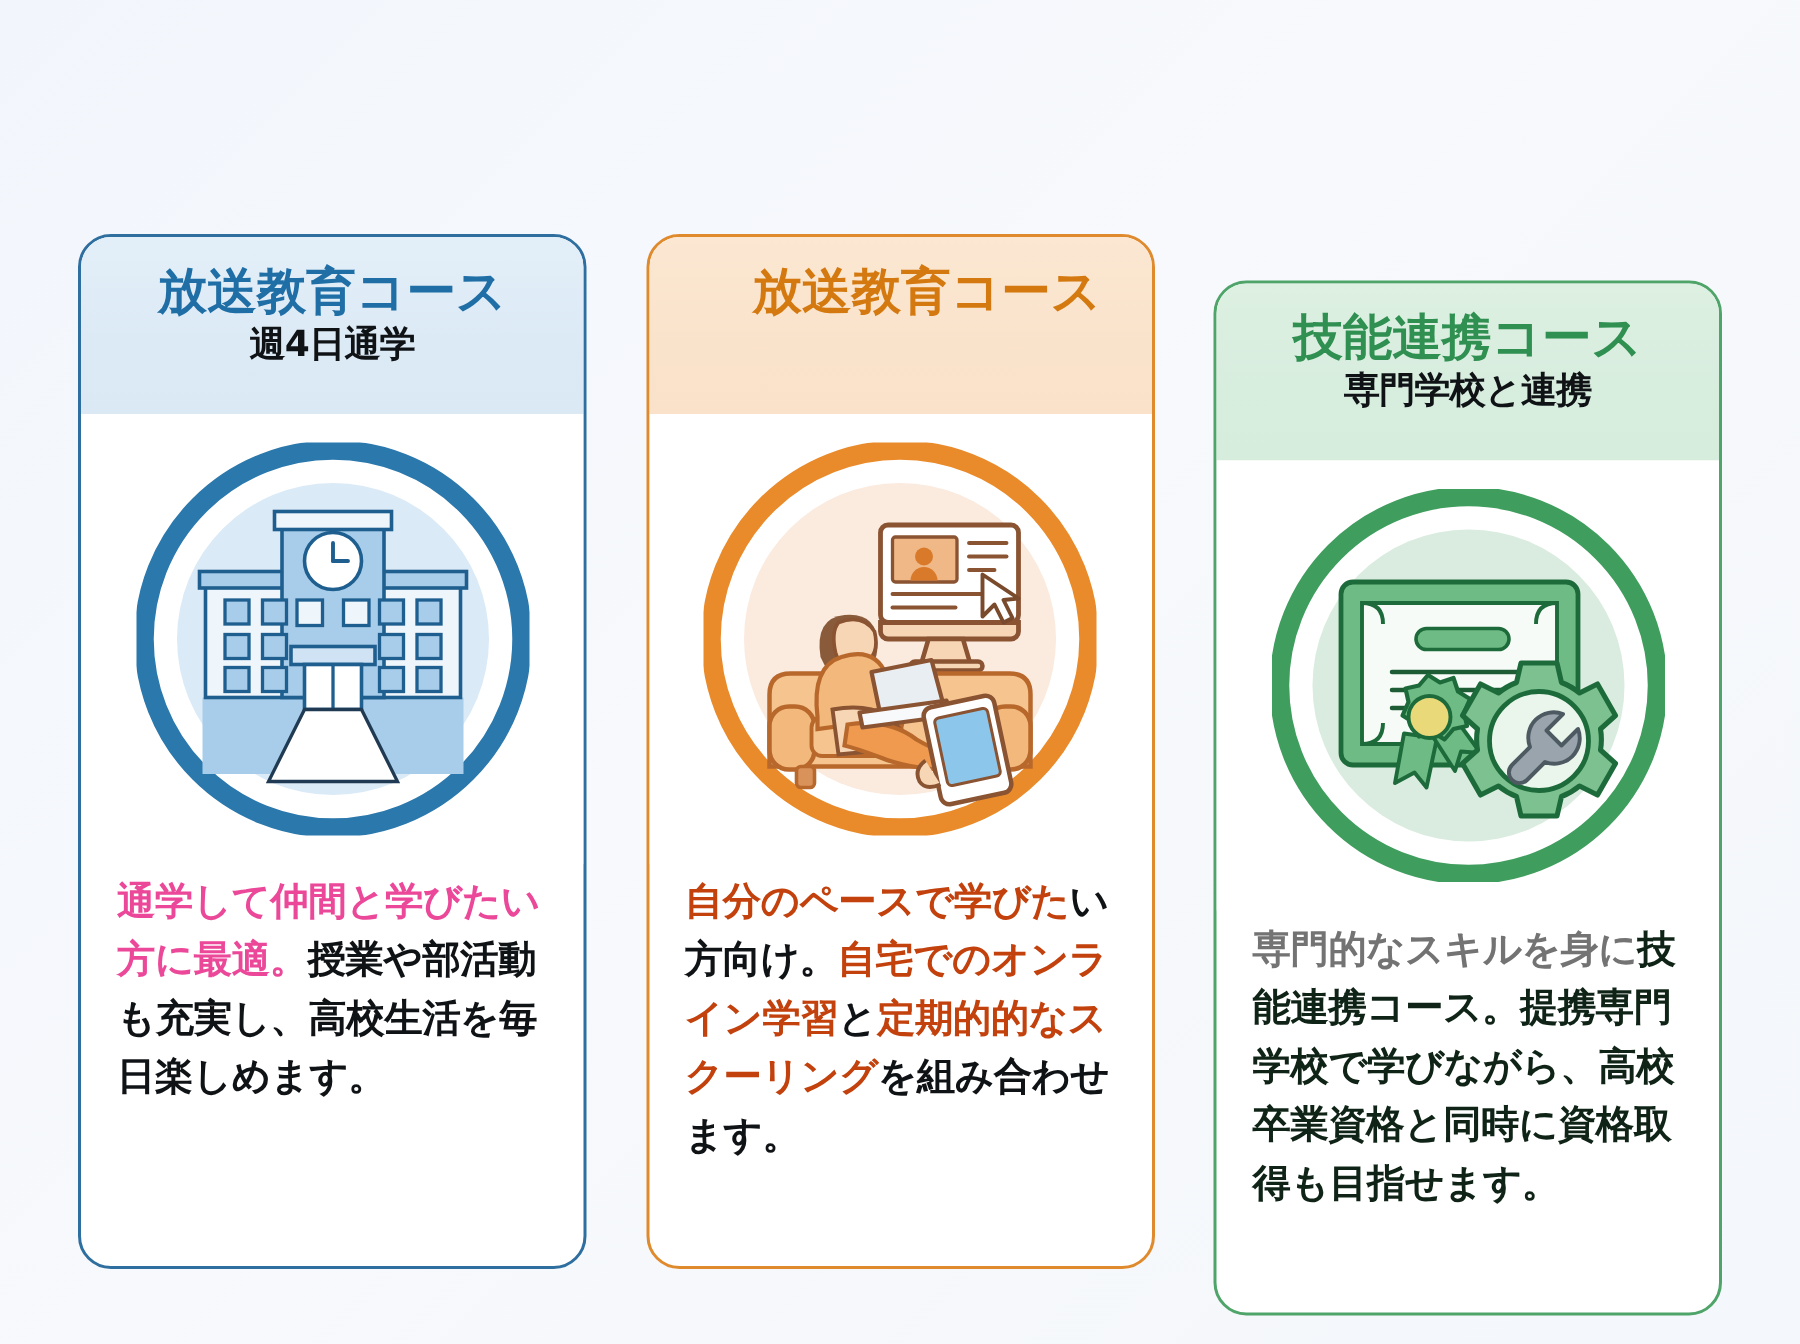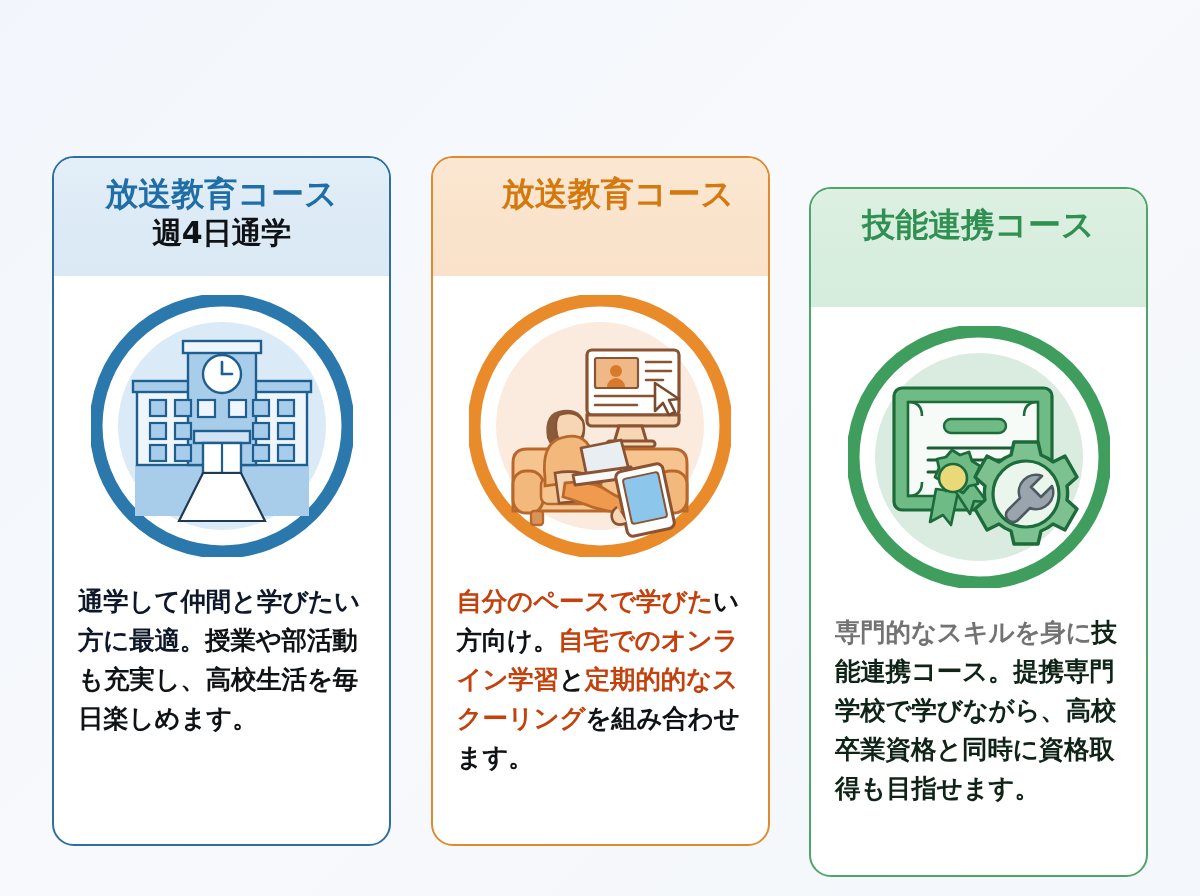--- a/index.html
+++ b/index.html
@@ -87,21 +87,21 @@
     font-weight: 700;
     line-height: 1.22;
     letter-spacing: 0px;
   }
   .blue   .card-title { color: #1f6ea5; }
   .orange .card-title { color: #d4790f; padding-left: 36px; }
   .green  .card-title { color: #2f9051; }
 
   .card-sub {
     margin-top: 1px;
-    font-size: 30px;
+    font-size: 24px;
     font-weight: 700;
     color: #101316;
     line-height: 1.2;
     letter-spacing: -0.5px;
   }
 
   
   .icon-zone {
     flex: none;
     height: 300px;
@@ -120,21 +120,21 @@
     font-size: 25.5px;
     font-weight: 700;
     line-height: 1.53;
     letter-spacing: -0.2px;
     color: #101316;
     word-break: break-all;
   }
   .blue  .card-body { color: #10161c; }
   .green .card-body { color: #0f2417; }
 
-  .hl-blue   { color: #0f172a; }
+  .hl-blue   { color: #ec4899; }
   .hl-orange { color: #c2410c; }
   .hl-green  { color: #737373; font-family: Liberation Serif, serif; }
   .body-dark { color: #101316; }
   .green .body-dark { color: #0f2417; }
 </style>
 </head>
 <body>
 
 <div class="page">
 
@@ -274,20 +274,21 @@
       </div>
 
       <div class="card-body">
         <span class="hl-orange">自分のペースで学びた</span><span class="body-dark">い方向け。</span><span class="hl-orange">自宅でのオンライン学習</span><span class="body-dark">と</span><span class="hl-orange">定期的的なスクーリング</span><span class="body-dark">を組み合わせます。</span>
       </div>
     </div>
 
     <div class="card green">
       <div class="card-header">
         <div class="card-title">技能連携コース</div>
+        <div class="card-sub">専門学校と連携</div>
       </div>
 
       <div class="icon-zone">
         <span>
           <svg width="262" height="262" viewBox="0 0 262 262" aria-hidden="true">
             <circle cx="131" cy="131" r="126" fill="none" stroke="#3f9e5e" stroke-width="13"></circle>
             <circle cx="131" cy="131" r="113" fill="#ffffff"></circle>
             <circle cx="131" cy="131" r="104" fill="#d9ecdf"></circle>
 
             <g>

